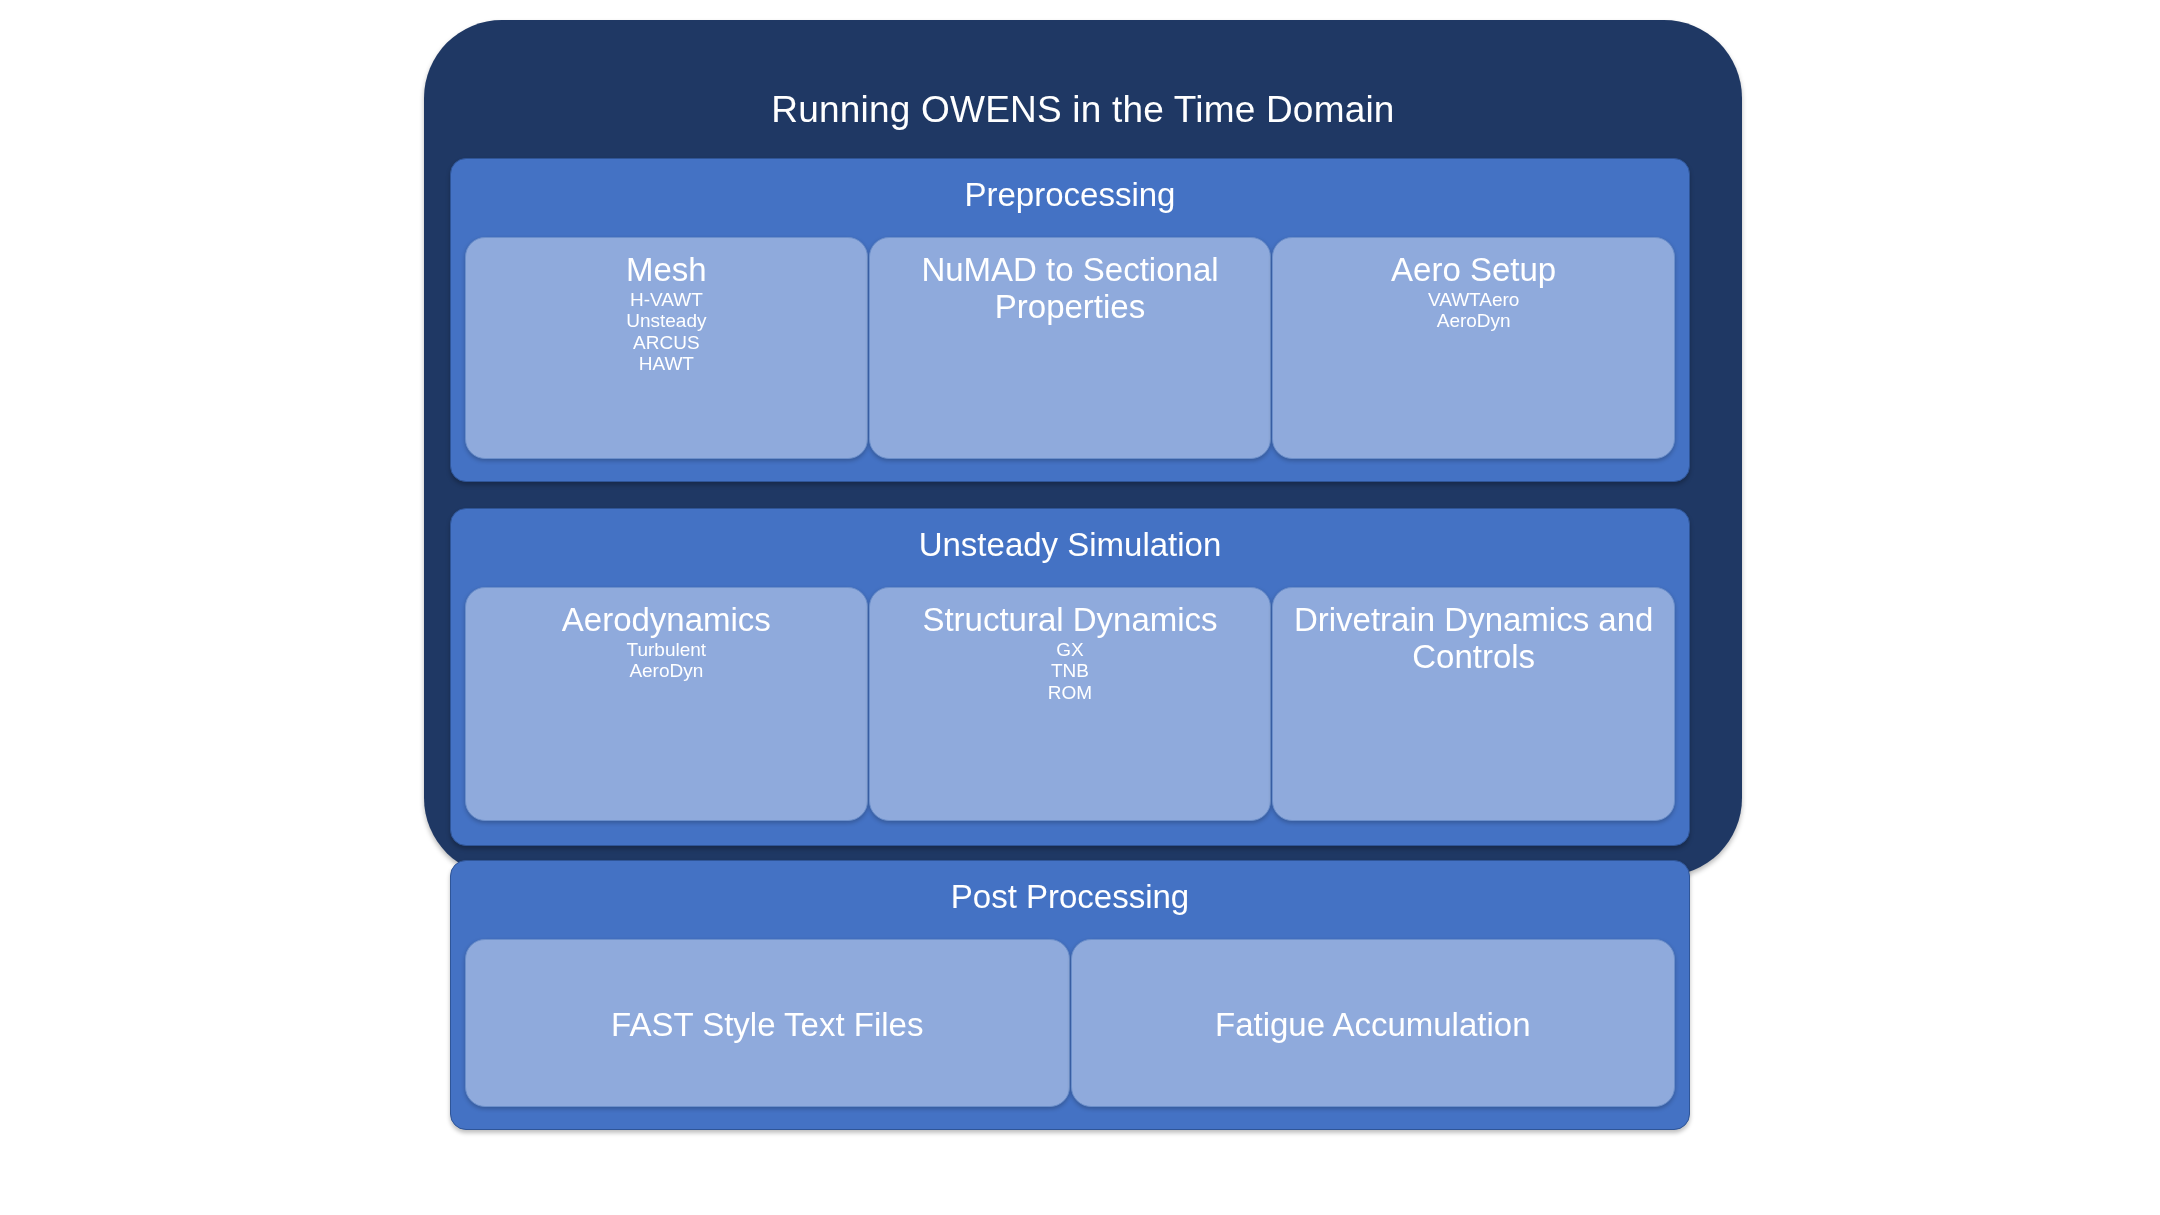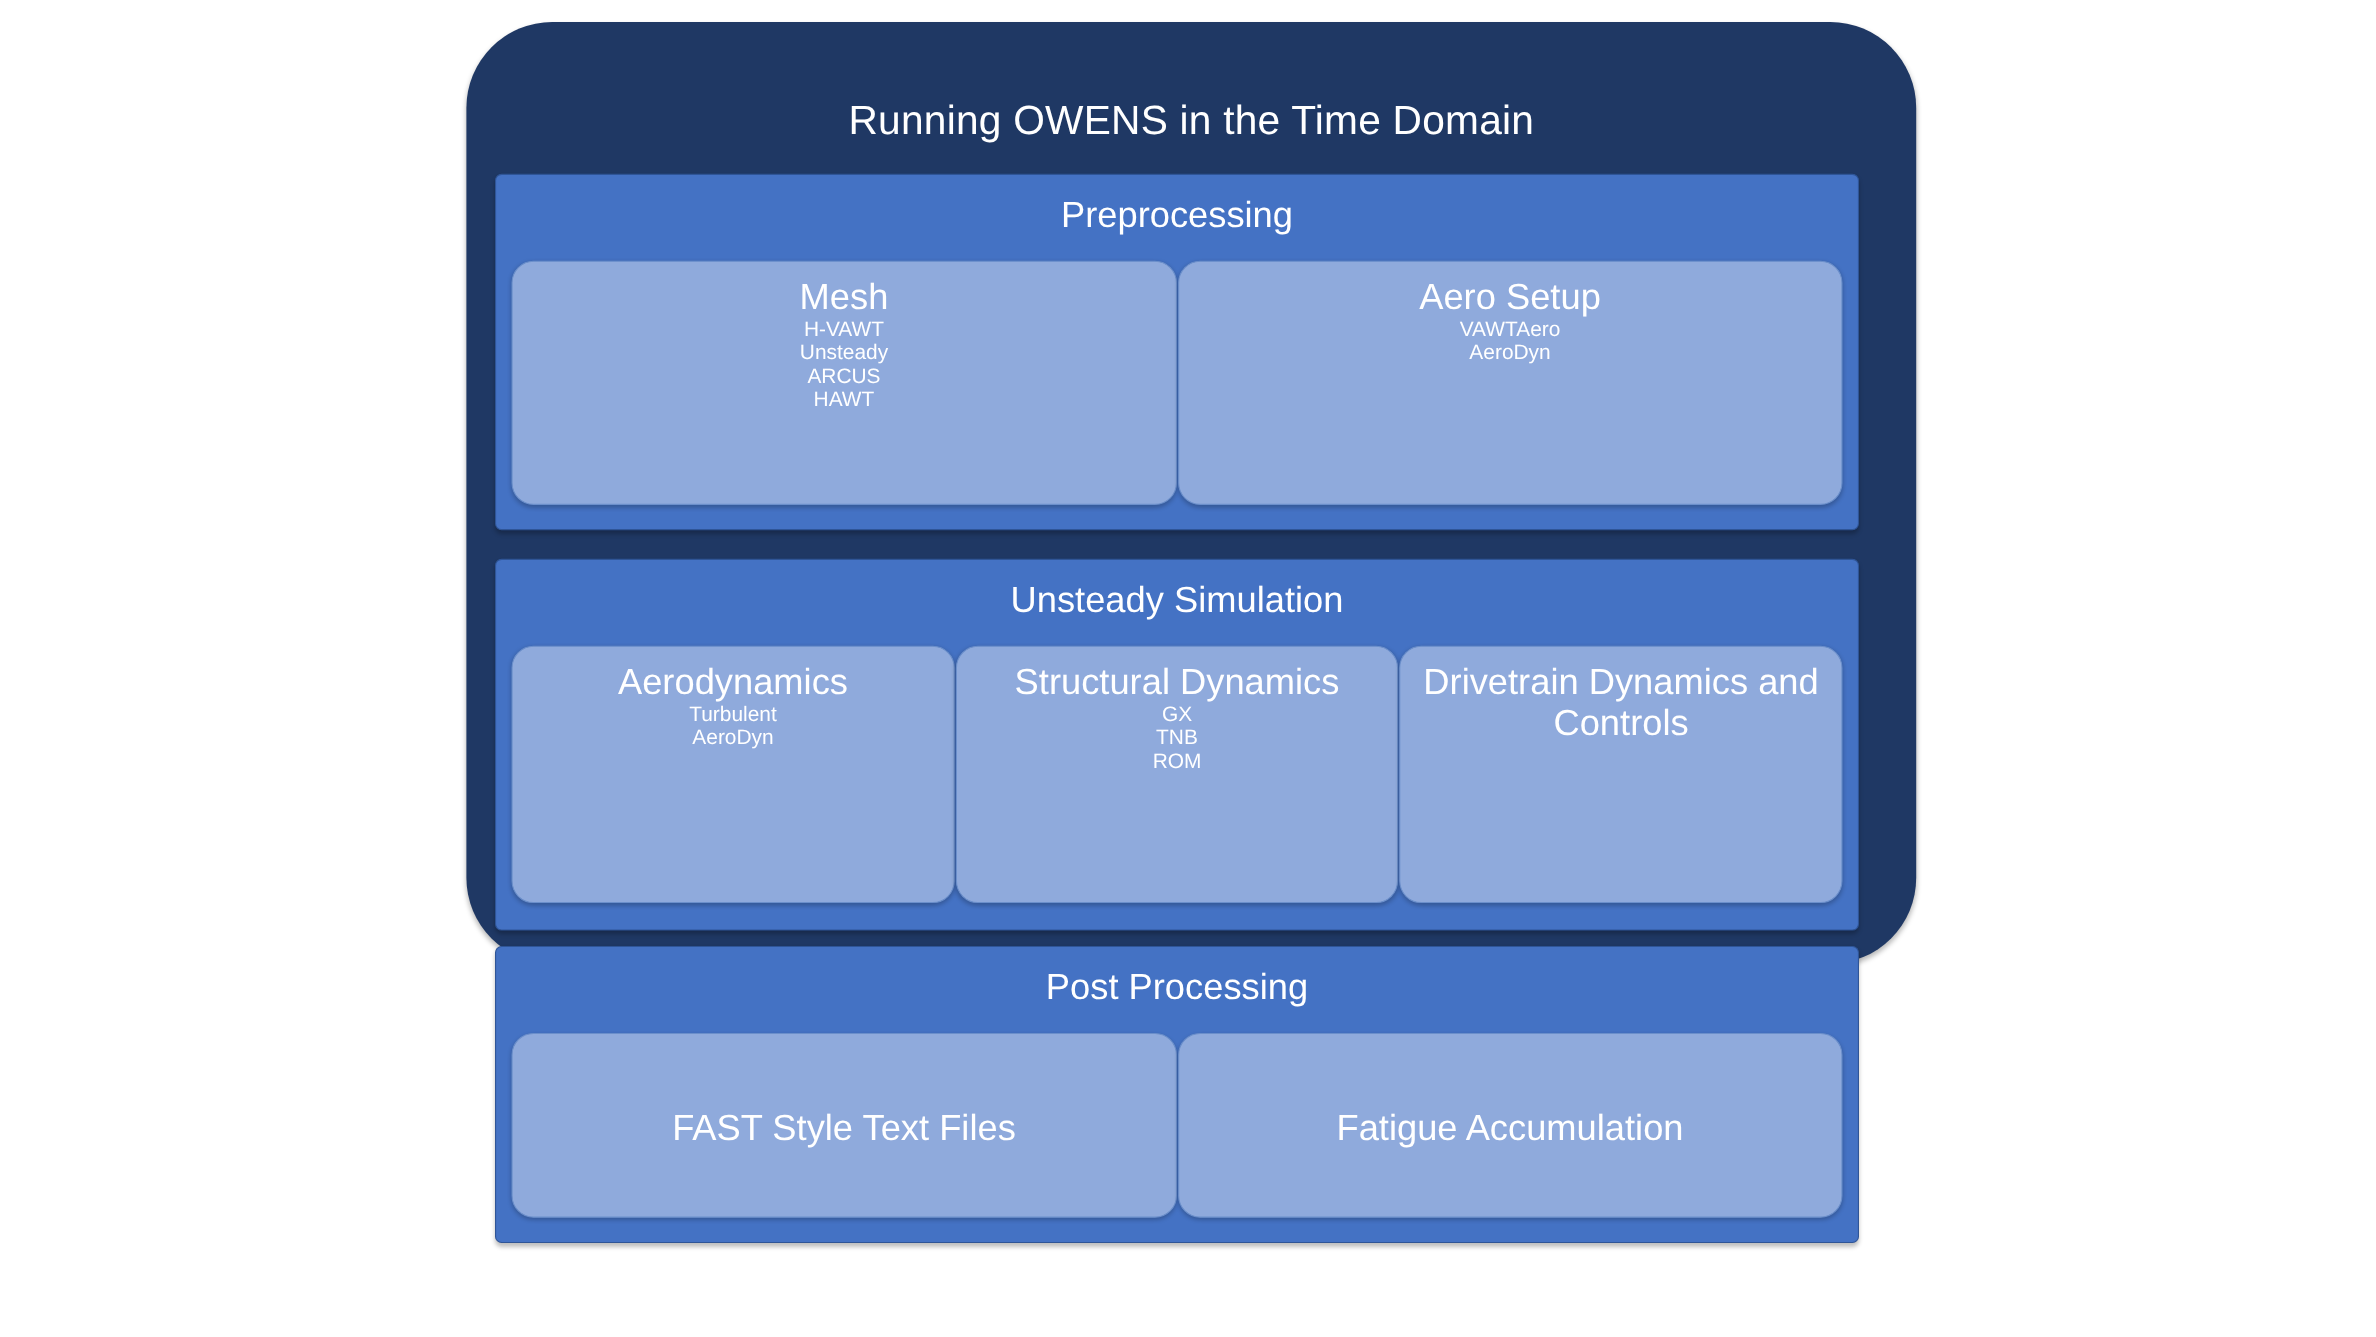--- a/index.html
+++ b/index.html
@@ -45,21 +45,21 @@
     white-space: nowrap;
   }
 
   
   .section {
     position: absolute;
     left: 26px;
     width: 1240px;
     background: #4472C4;
     border: 1px solid #2F5597;
-    border-radius: 6px;
+    border-radius: 16px;
     box-shadow: 0 3px 4px rgba(0,0,0,0.25);
     box-sizing: border-box;
   }
   #section-preprocessing { top: 138px;  height: 324px; }
   #section-unsteady      { top: 488px;  height: 338px; }
   #section-postprocessing{ top: 840px;  height: 270px; }
 
   .section-title {
     position: absolute;
     top: 16px;
@@ -132,20 +132,23 @@
     <div class="card-row">
 
       <div class="card">
         <div class="card-title">Mesh</div>
         <div class="card-sub">H-VAWT</div>
         <div class="card-sub">Unsteady</div>
         <div class="card-sub">ARCUS</div>
         <div class="card-sub">HAWT</div>
       </div>
 
+      <div class="card">
+        <div class="card-title">NuMAD to Sectional Properties</div>
+      </div>
 
       <div class="card">
         <div class="card-title">Aero Setup</div>
         <div class="card-sub">VAWTAero</div>
         <div class="card-sub">AeroDyn</div>
       </div>
 
     </div>
   </div>
 

